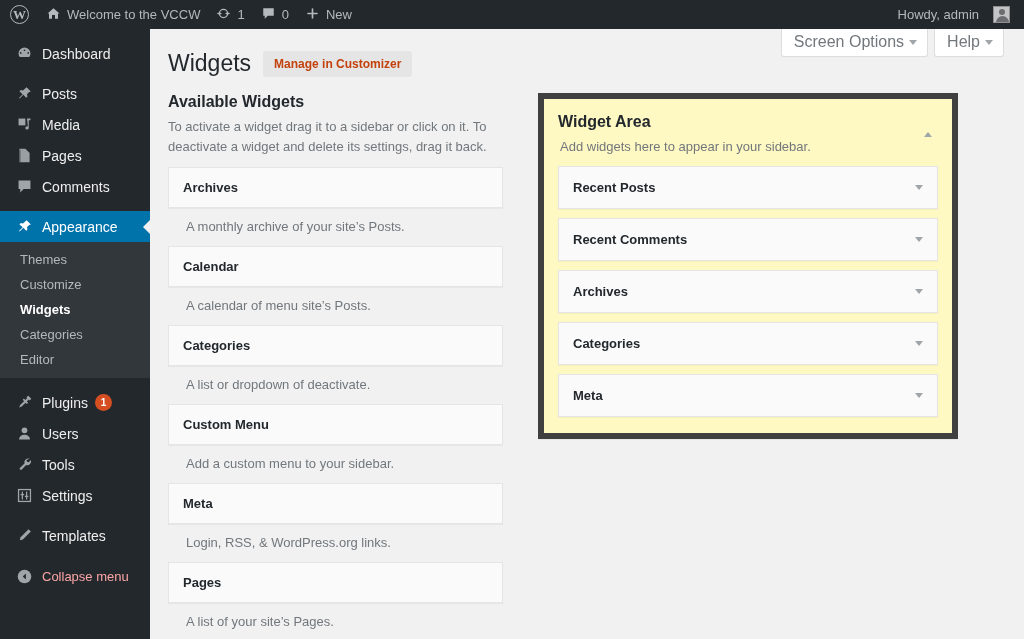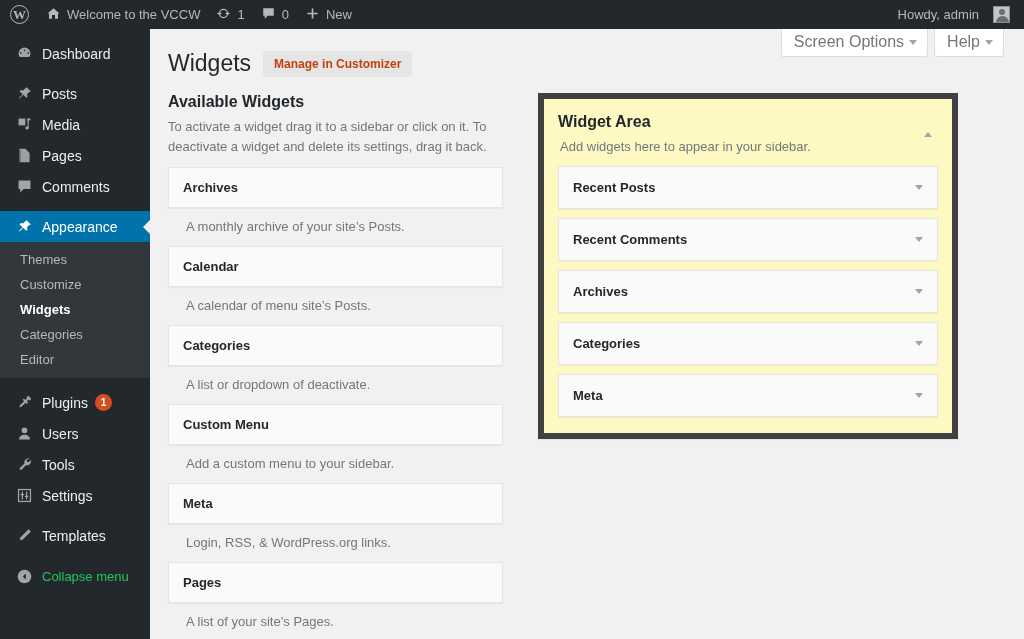--- a/index.html
+++ b/index.html
@@ -92,21 +92,21 @@
   }
   .submenu a.cur { color: #fff; font-weight: bold; }
   .sep { height: 9px; }
   .badge {
     display: inline-flex; align-items: center; justify-content: center;
     min-width: 17px; height: 17px; padding: 0 5px;
     margin-left: 7px; border-radius: 10px;
     background: #d54e21; color: #fff;
     font-size: 10px; font-weight: bold; line-height: 1;
   }
-  .collapse { color: #22c55e; font-size: 13px; }
+  .collapse { color: #fca5a5; font-size: 13px; }
 
   
   #wpcontent {
     position: absolute; top: 29px; left: 150px;
     width: 874px; height: 610px;
     background: #f1f1f1;
     overflow: hidden;
   }
   #screen-meta-links {
     position: absolute; top: 0; right: 20px;

